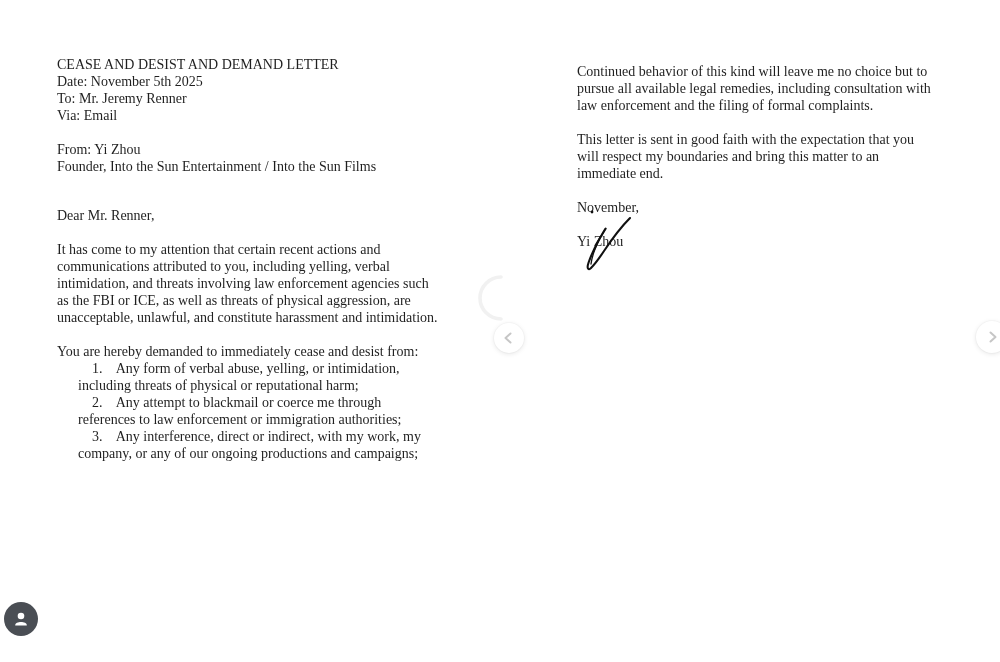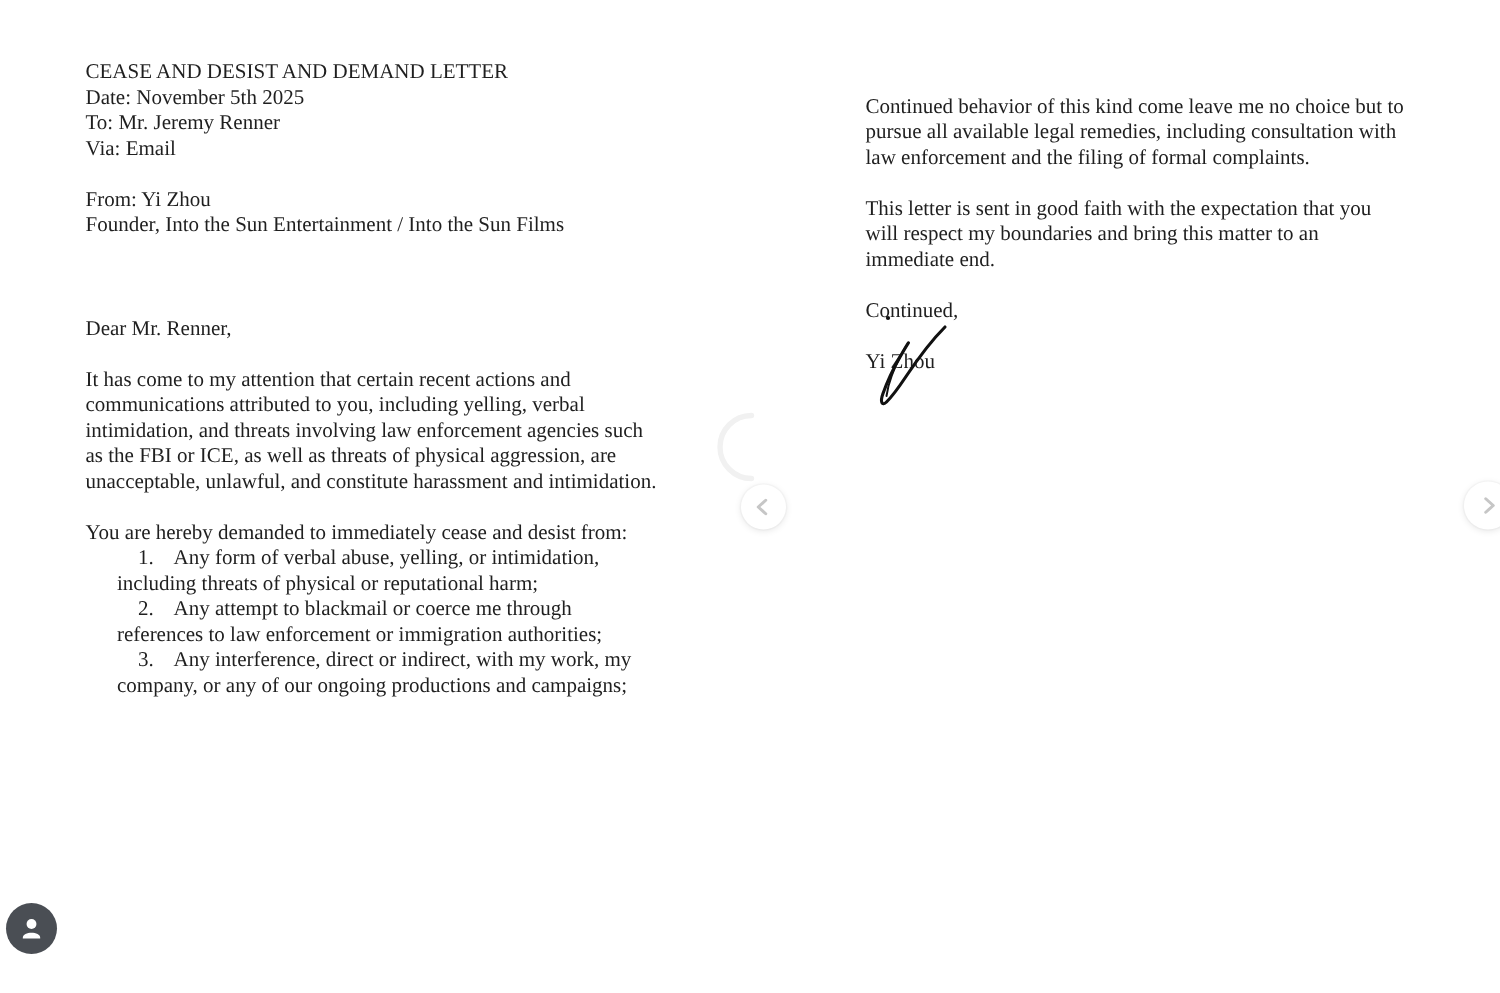--- a/index.html
+++ b/index.html
@@ -4,30 +4,30 @@
 <style>
   html, body { margin: 0; padding: 0; }
   body {
     width: 1000px; height: 662px;
     background: #ffffff;
     overflow: hidden;
     position: relative;
     font-family: "Liberation Serif", serif;
   }
   .col { position: absolute; }
-  .col-left  { left: 57px;  top: 40px; width: 460px; }
+  .col-left  { left: 57px;  top: 56px; width: 460px; }
   .col-right { left: 577px; top: 63px; width: 408px; }
   .para {
     white-space: pre-wrap;
     font-size: 14px;
     line-height: 17px;
     color: #1f1f1f;
     margin: 0 0 17px 0;
   }
-  .gap-xl { margin-bottom: 52px; }
+  .gap-xl { margin-bottom: 32px; }
   .sig-wrap { position: relative; }
   .sig-scribble {
     position: absolute;
     left: 4px; top: -25px;
     pointer-events: none;
   }
   .nav-btn {
     position: absolute;
     border: none; padding: 0; margin: 0;
     background: #ffffff;
@@ -70,27 +70,27 @@
     <p class="para">You are hereby demanded to immediately cease and desist from:
           1.    Any form of verbal abuse, yelling, or intimidation,
       including threats of physical or reputational harm;
           2.    Any attempt to blackmail or coerce me through
       references to law enforcement or immigration authorities;
           3.    Any interference, direct or indirect, with my work, my
       company, or any of our ongoing productions and campaigns;</p>
   </div>
 
   <div class="col col-right">
-    <p class="para">Continued behavior of this kind come leave me no choice but to
+    <p class="para">Continued behavior of this kind will leave me no choice but to
 pursue all available legal remedies, including consultation with
 law enforcement and the filing of formal complaints.</p>
     <p class="para">This letter is sent in good faith with the expectation that you
 will respect my boundaries and bring this matter to an
 immediate end.</p>
-    <p class="para">Continued,</p>
+    <p class="para">November,</p>
     <div class="sig-wrap">
       <p class="para">Yi Zhou</p>
       <svg class="sig-scribble" width="58" height="64" viewBox="0 0 58 64">
         <circle cx="11" cy="4" r="1.4" fill="#111111"></circle>
         <path d="M 49,10 C 41,18 31,31 23,43 C 19,49 13,57 10,60 C 7,63 5.6,60 7.6,54.5 C 10.6,46 15,37 19,30 C 21,26.5 23,23 24.6,20.6" fill="none" stroke="#111111" stroke-width="2.1" stroke-linecap="round"></path>
         <path d="M 24.6,20.6 C 21,26 16.5,34 13.5,42.5 C 12,46.5 10.6,51.5 10,56" fill="none" stroke="#111111" stroke-width="1.3" stroke-linecap="round"></path>
       </svg>
     </div>
   </div>
 

